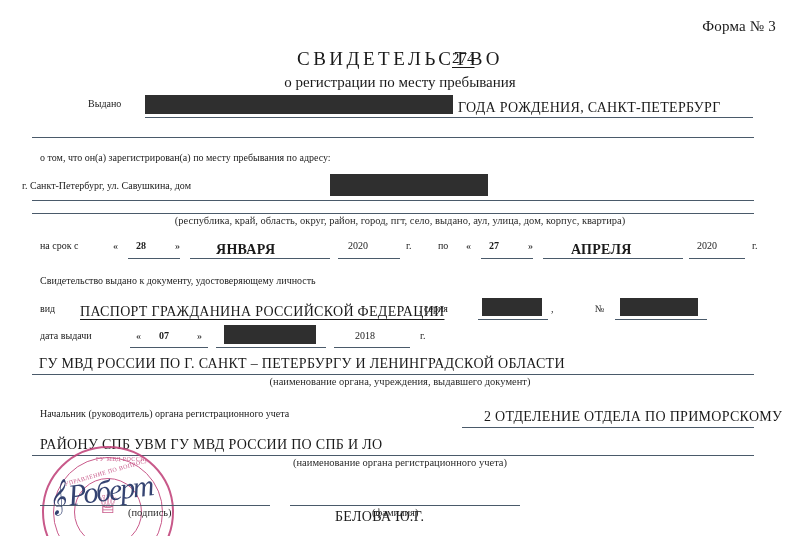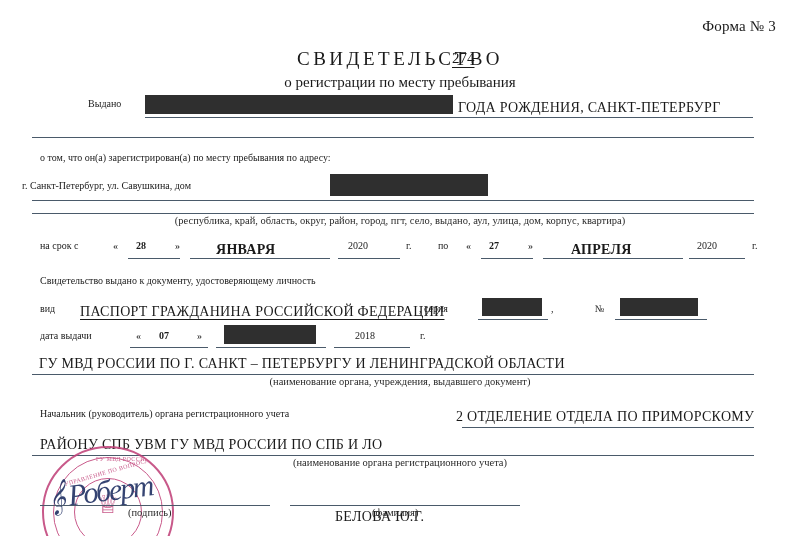--- a/index.html
+++ b/index.html
@@ -217,21 +217,21 @@
   <div class="rule" style="left:216px; top:347px; width:110px;"></div>
   <div class="txt" style="left:355px; top:330px;">2018</div>
   <div class="rule" style="left:334px; top:347px; width:76px;"></div>
   <div class="txt" style="left:420px; top:330px;">г.</div>
 
   <div class="txt caps" style="left:39px; top:356px;">ГУ  МВД  РОССИИ  ПО  Г. САНКТ – ПЕТЕРБУРГУ  И  ЛЕНИНГРАДСКОЙ ОБЛАСТИ</div>
   <div class="rule" style="left:32px; top:374px; width:722px;"></div>
   <div class="txt-sm center-cap" style="top:376px;">(наименование органа, учреждения, выдавшего документ)</div>
 
   <div class="txt" style="left:40px; top:408px;">Начальник (руководитель) органа регистрационного учета</div>
-  <div class="txt caps" style="left:456px; top:409px;text-align:right;">2 ОТДЕЛЕНИЕ ОТДЕЛА  ПО ПРИМОРСКОМУ</div>
+  <div class="txt caps" style="left:484px; top:409px;text-align:right;">2 ОТДЕЛЕНИЕ ОТДЕЛА  ПО ПРИМОРСКОМУ</div>
   <div class="rule" style="left:462px; top:427px; width:292px;"></div>
   <div class="txt caps" style="left:40px; top:437px;">РАЙОНУ СПБ УВМ  ГУ  МВД  РОССИИ  ПО СПБ  И  ЛО</div>
   <div class="rule" style="left:32px; top:455px; width:722px;"></div>
   <div class="txt-sm center-cap" style="top:457px;">(наименование органа регистрационного учета)</div>
 
   <div class="stamp">
     <div class="stamp-inner"></div>
     <div class="stamp-eagle">♕</div>
     <div class="stamp-txt stamp-t2">ГУ МВД РОССИИ</div>
     <div class="stamp-txt stamp-t1">УПРАВЛЕНИЕ ПО ВОПРОСАМ МИГРАЦИИ</div>

